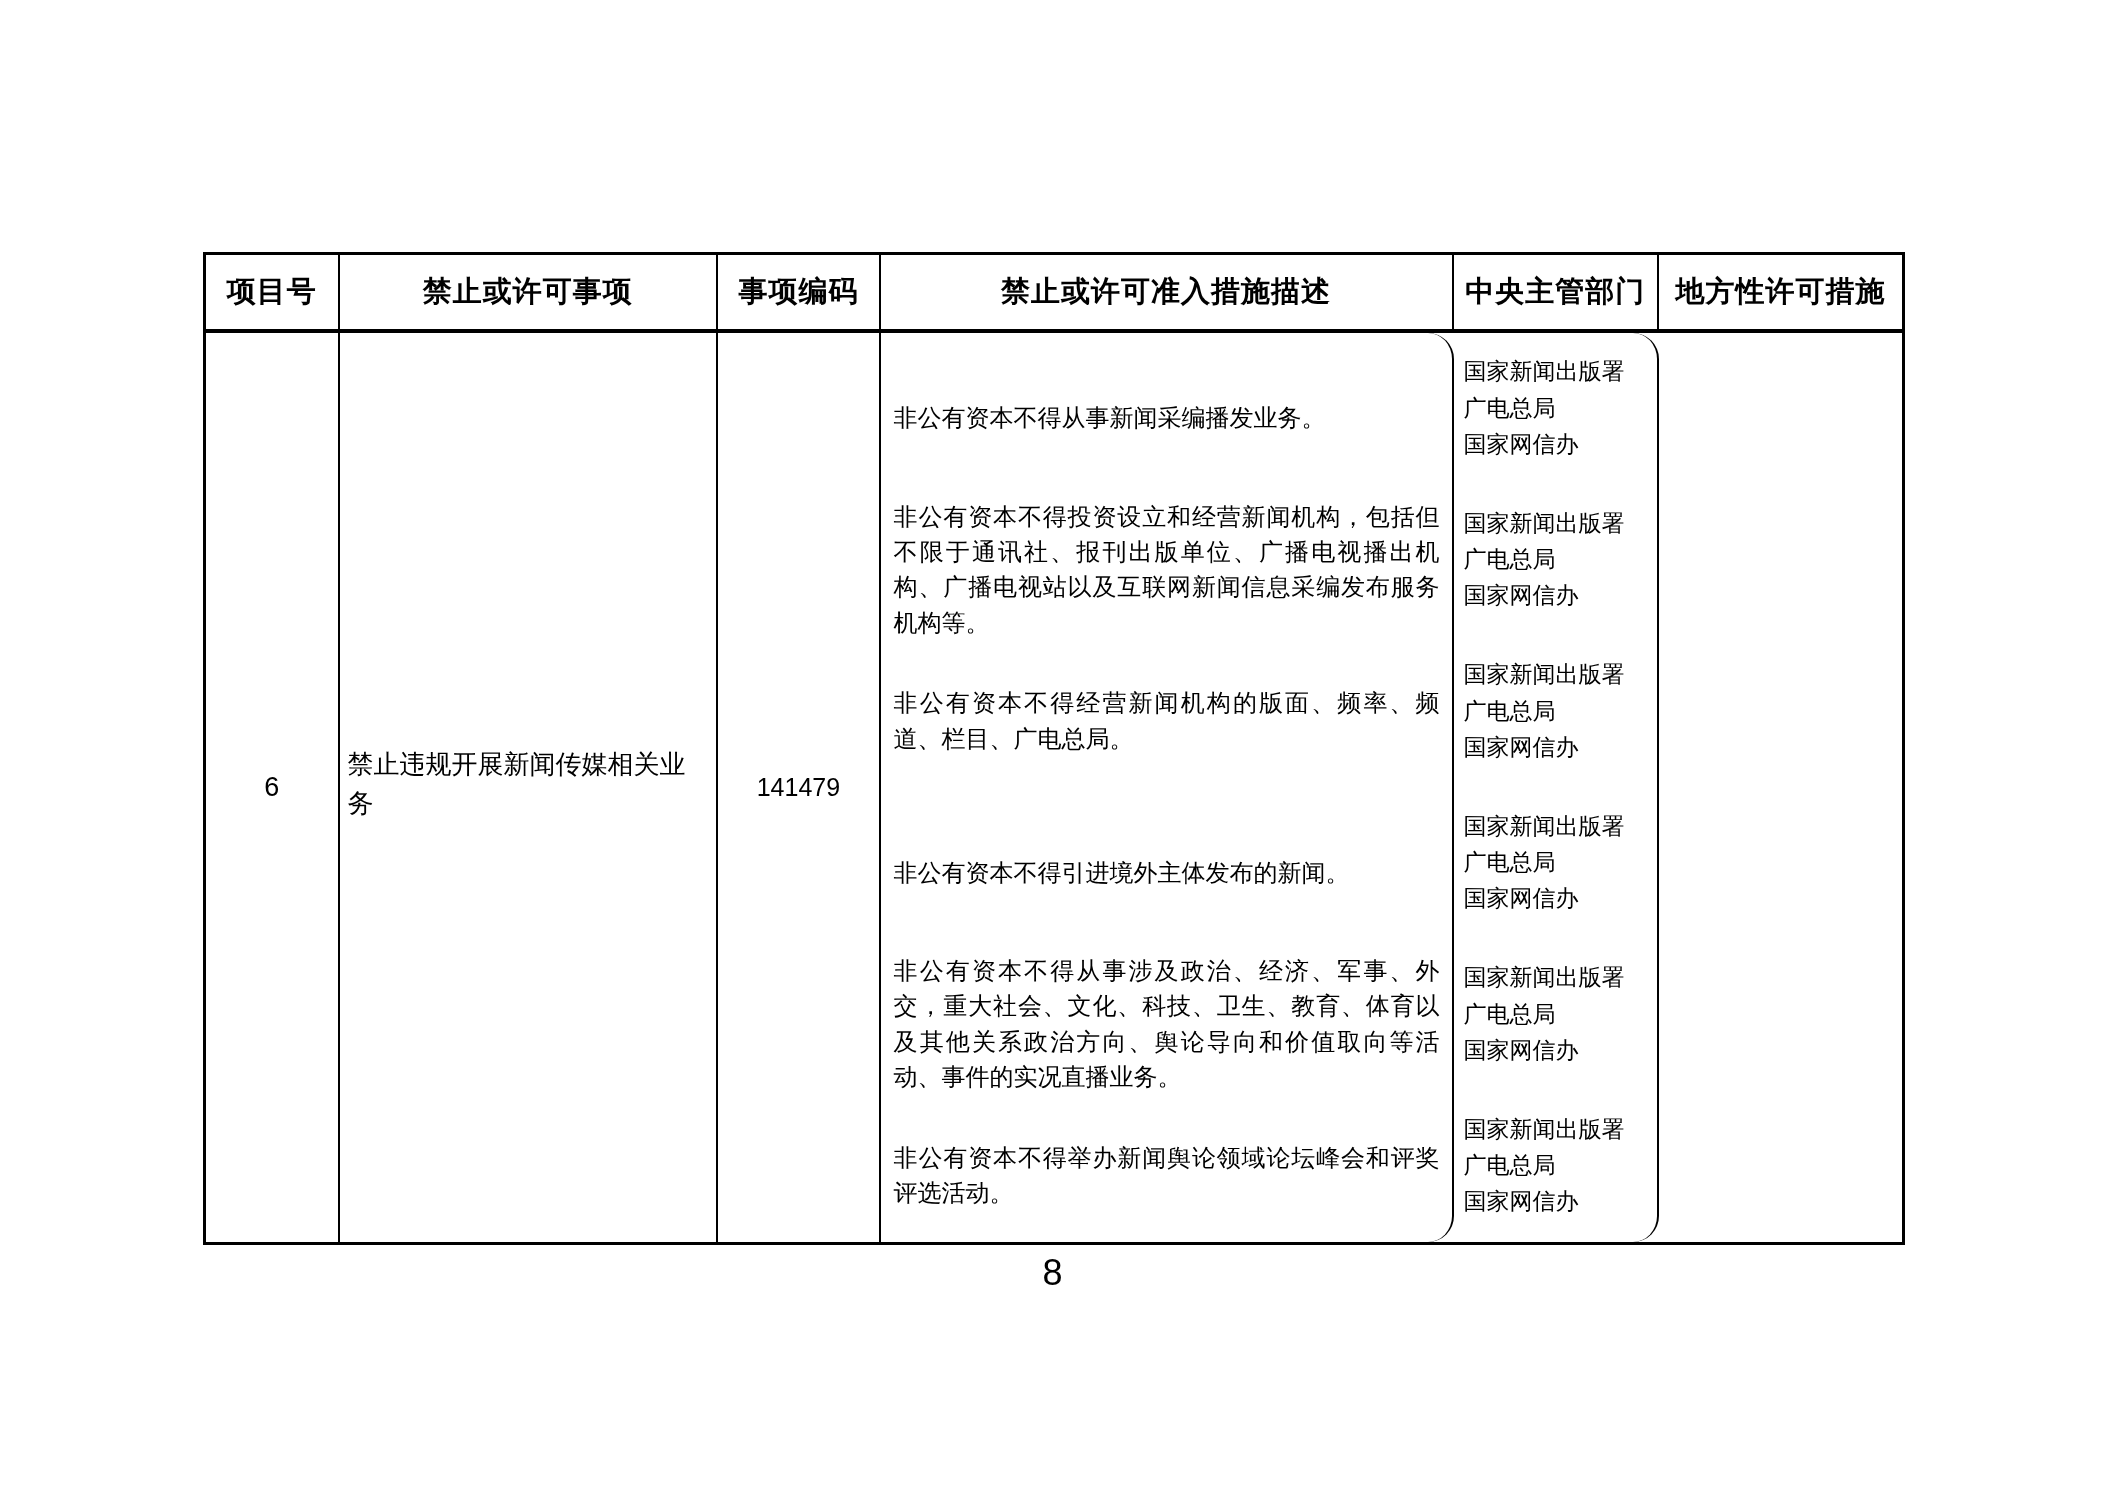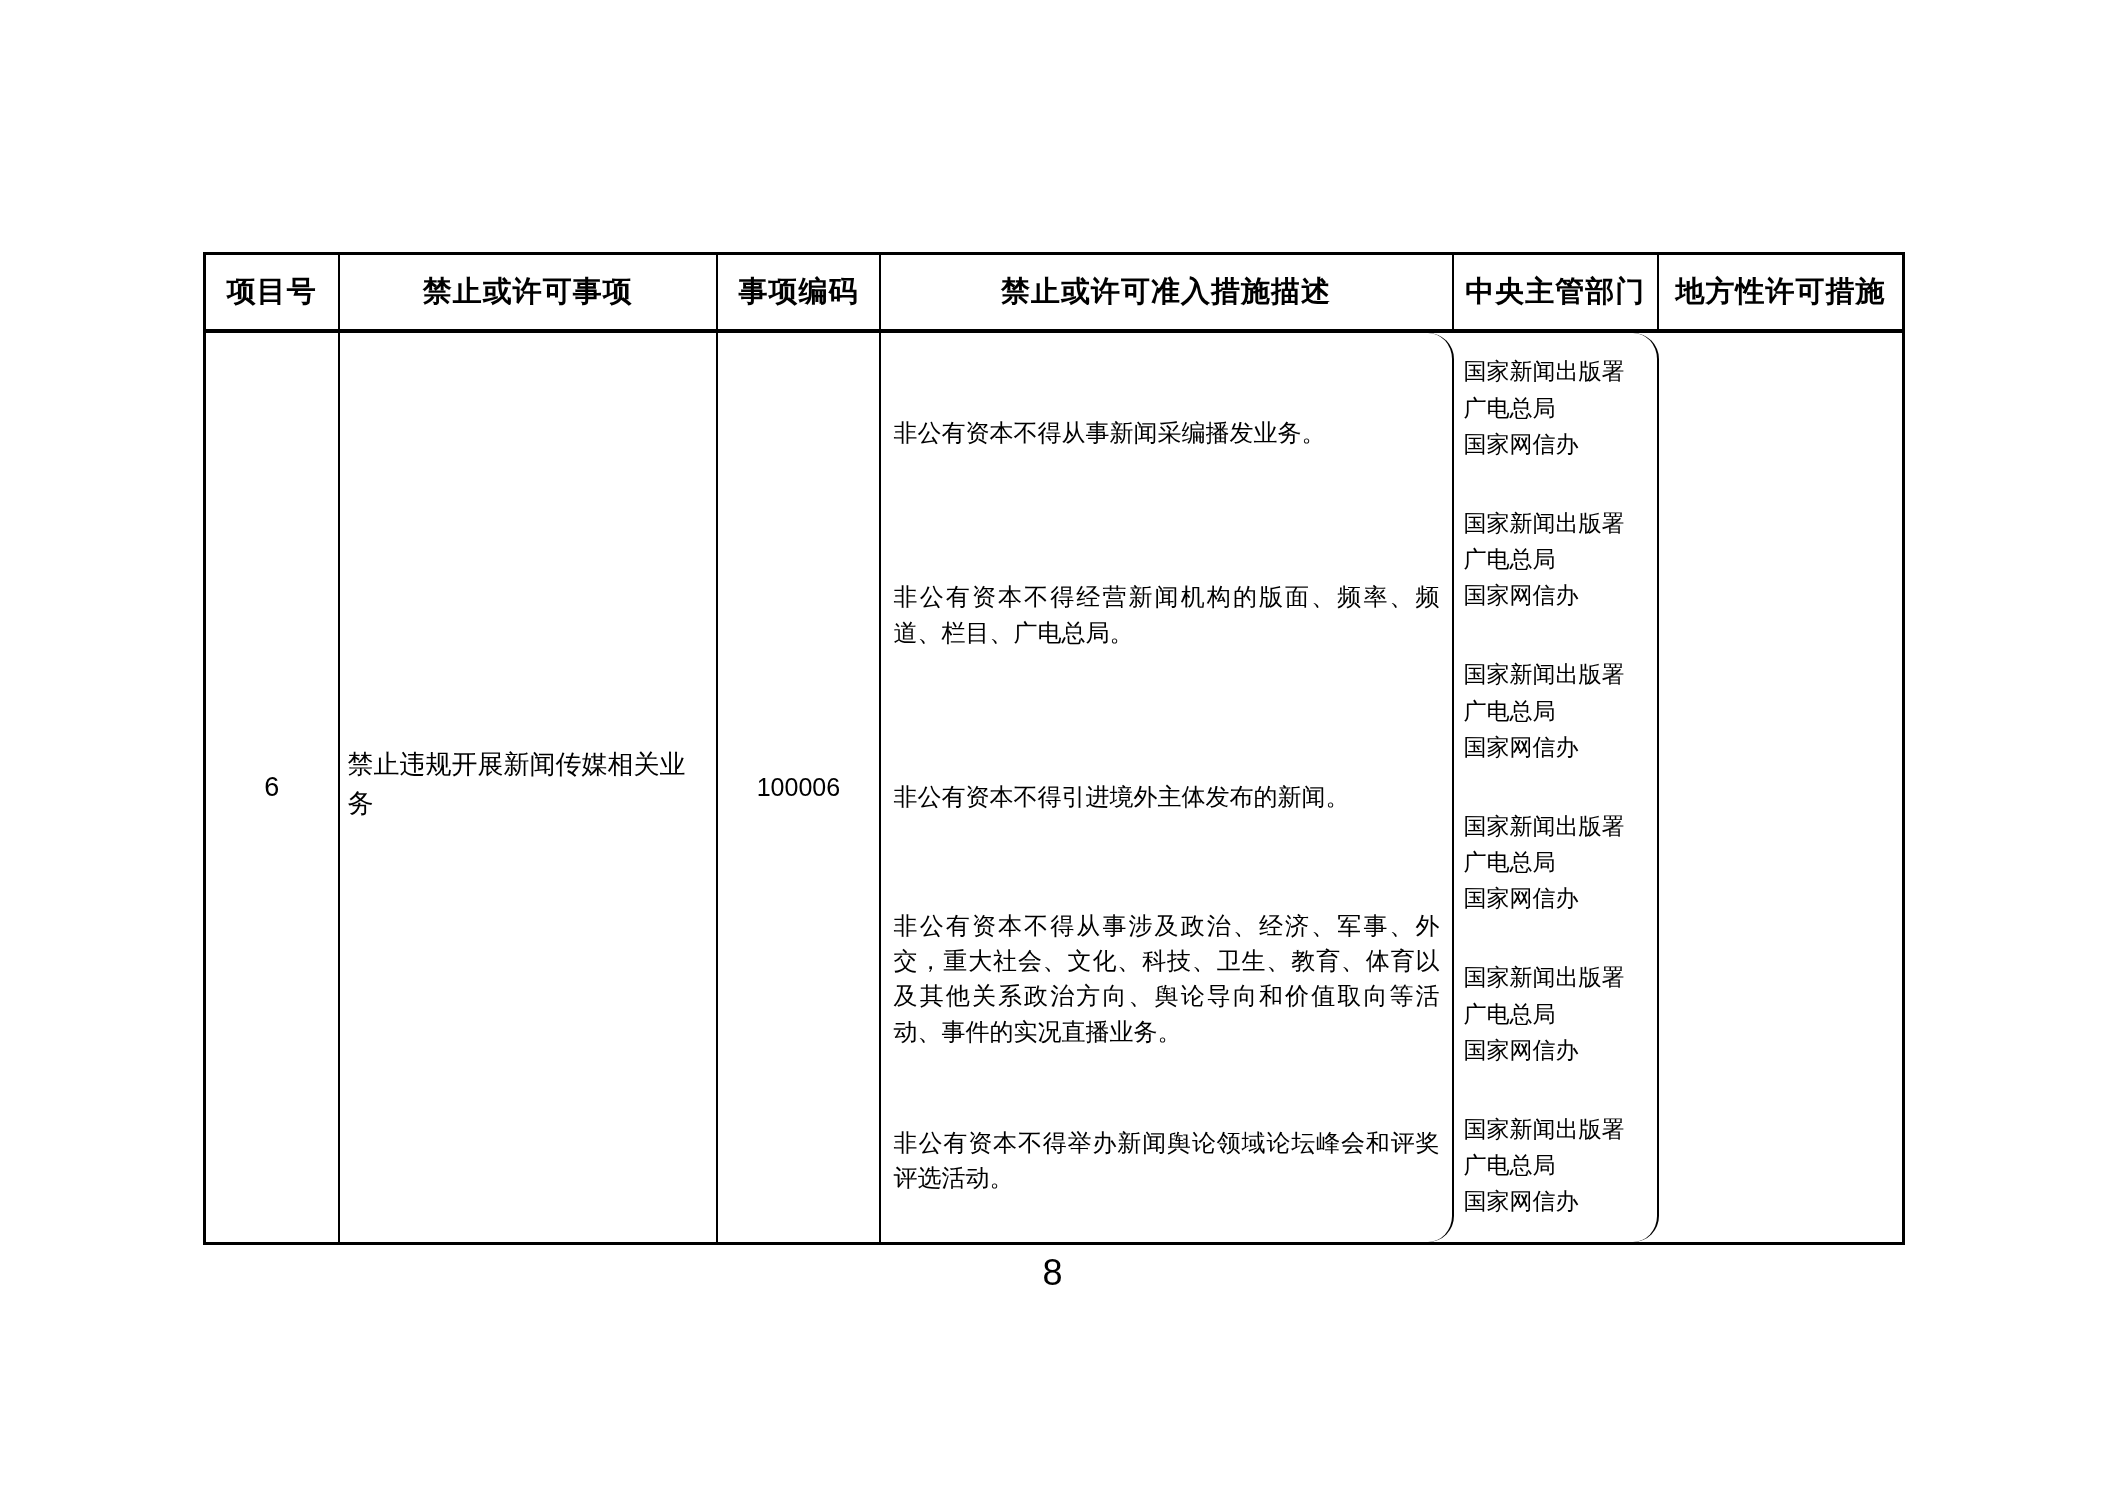--- a/index.html
+++ b/index.html
@@ -139,26 +139,29 @@
 
       <div class="body-cell cell-item-no">
         <span>6</span>
       </div>
 
       <div class="body-cell cell-matter">
         <span>禁止违规开展新闻传媒相关业务</span>
       </div>
 
       <div class="body-cell cell-code">
-        <span>100006</span>
+        <span>141479</span>
       </div>
 
       <div class="body-cell cell-descriptions">
         <div class="measure-block">
           <div class="measure-text">非公有资本不得从事新闻采编播发业务。</div>
+        </div>
+        <div class="measure-block">
+          <div class="measure-text">非公有资本不得投资设立和经营新闻机构，包括但不限于通讯社、报刊出版单位、广播电视播出机构、广播电视站以及互联网新闻信息采编发布服务机构等。</div>
         </div>
         <div class="measure-block">
           <div class="measure-text">非公有资本不得经营新闻机构的版面、频率、频道、栏目、广电总局。</div>
         </div>
         <div class="measure-block">
           <div class="measure-text">非公有资本不得引进境外主体发布的新闻。</div>
         </div>
         <div class="measure-block">
           <div class="measure-text">非公有资本不得从事涉及政治、经济、军事、外交，重大社会、文化、科技、卫生、教育、体育以及其他关系政治方向、舆论导向和价值取向等活动、事件的实况直播业务。</div>
         </div>

